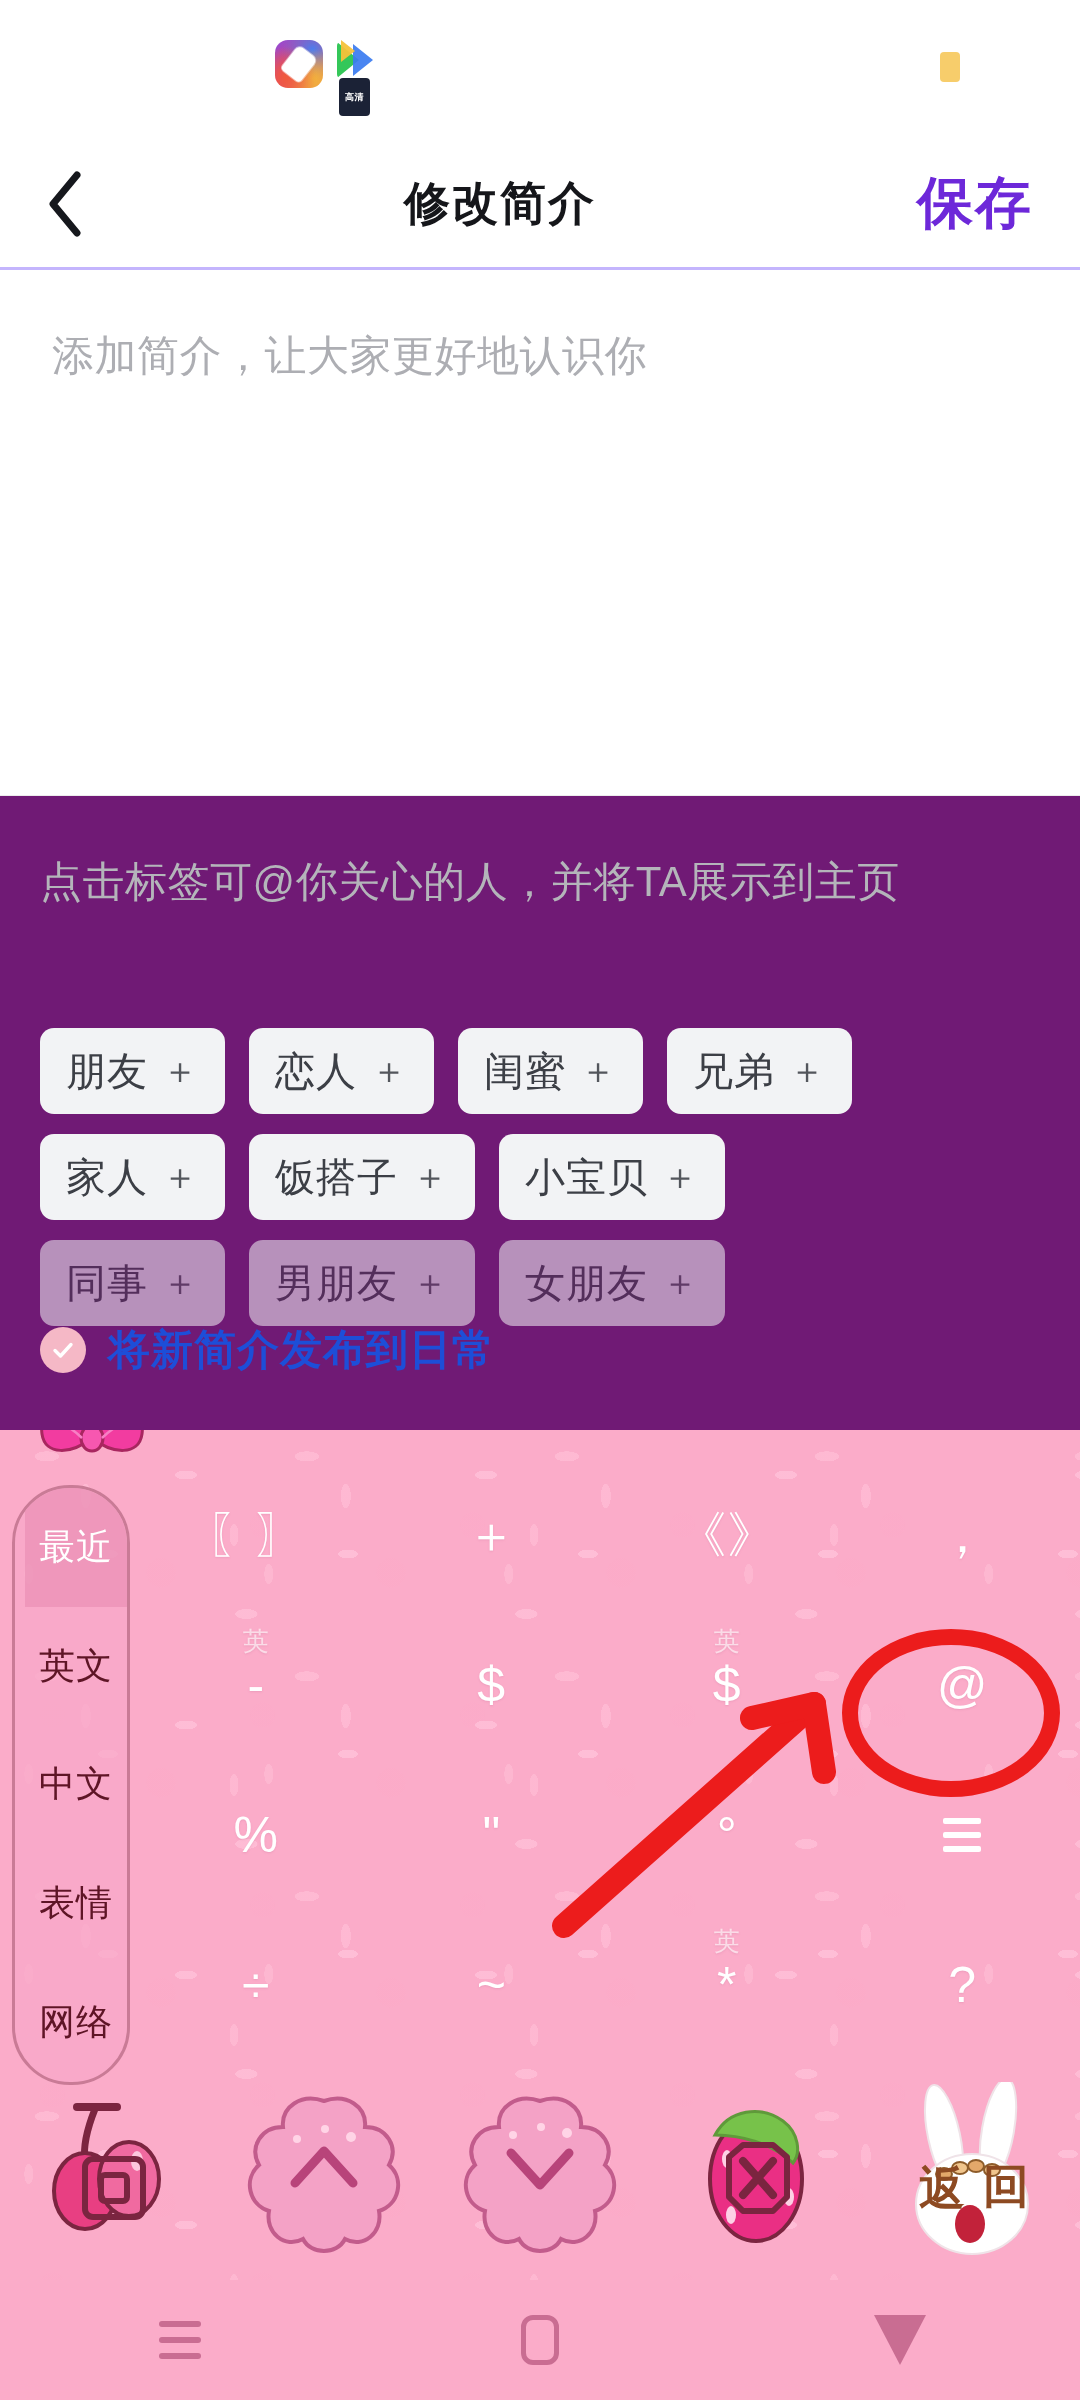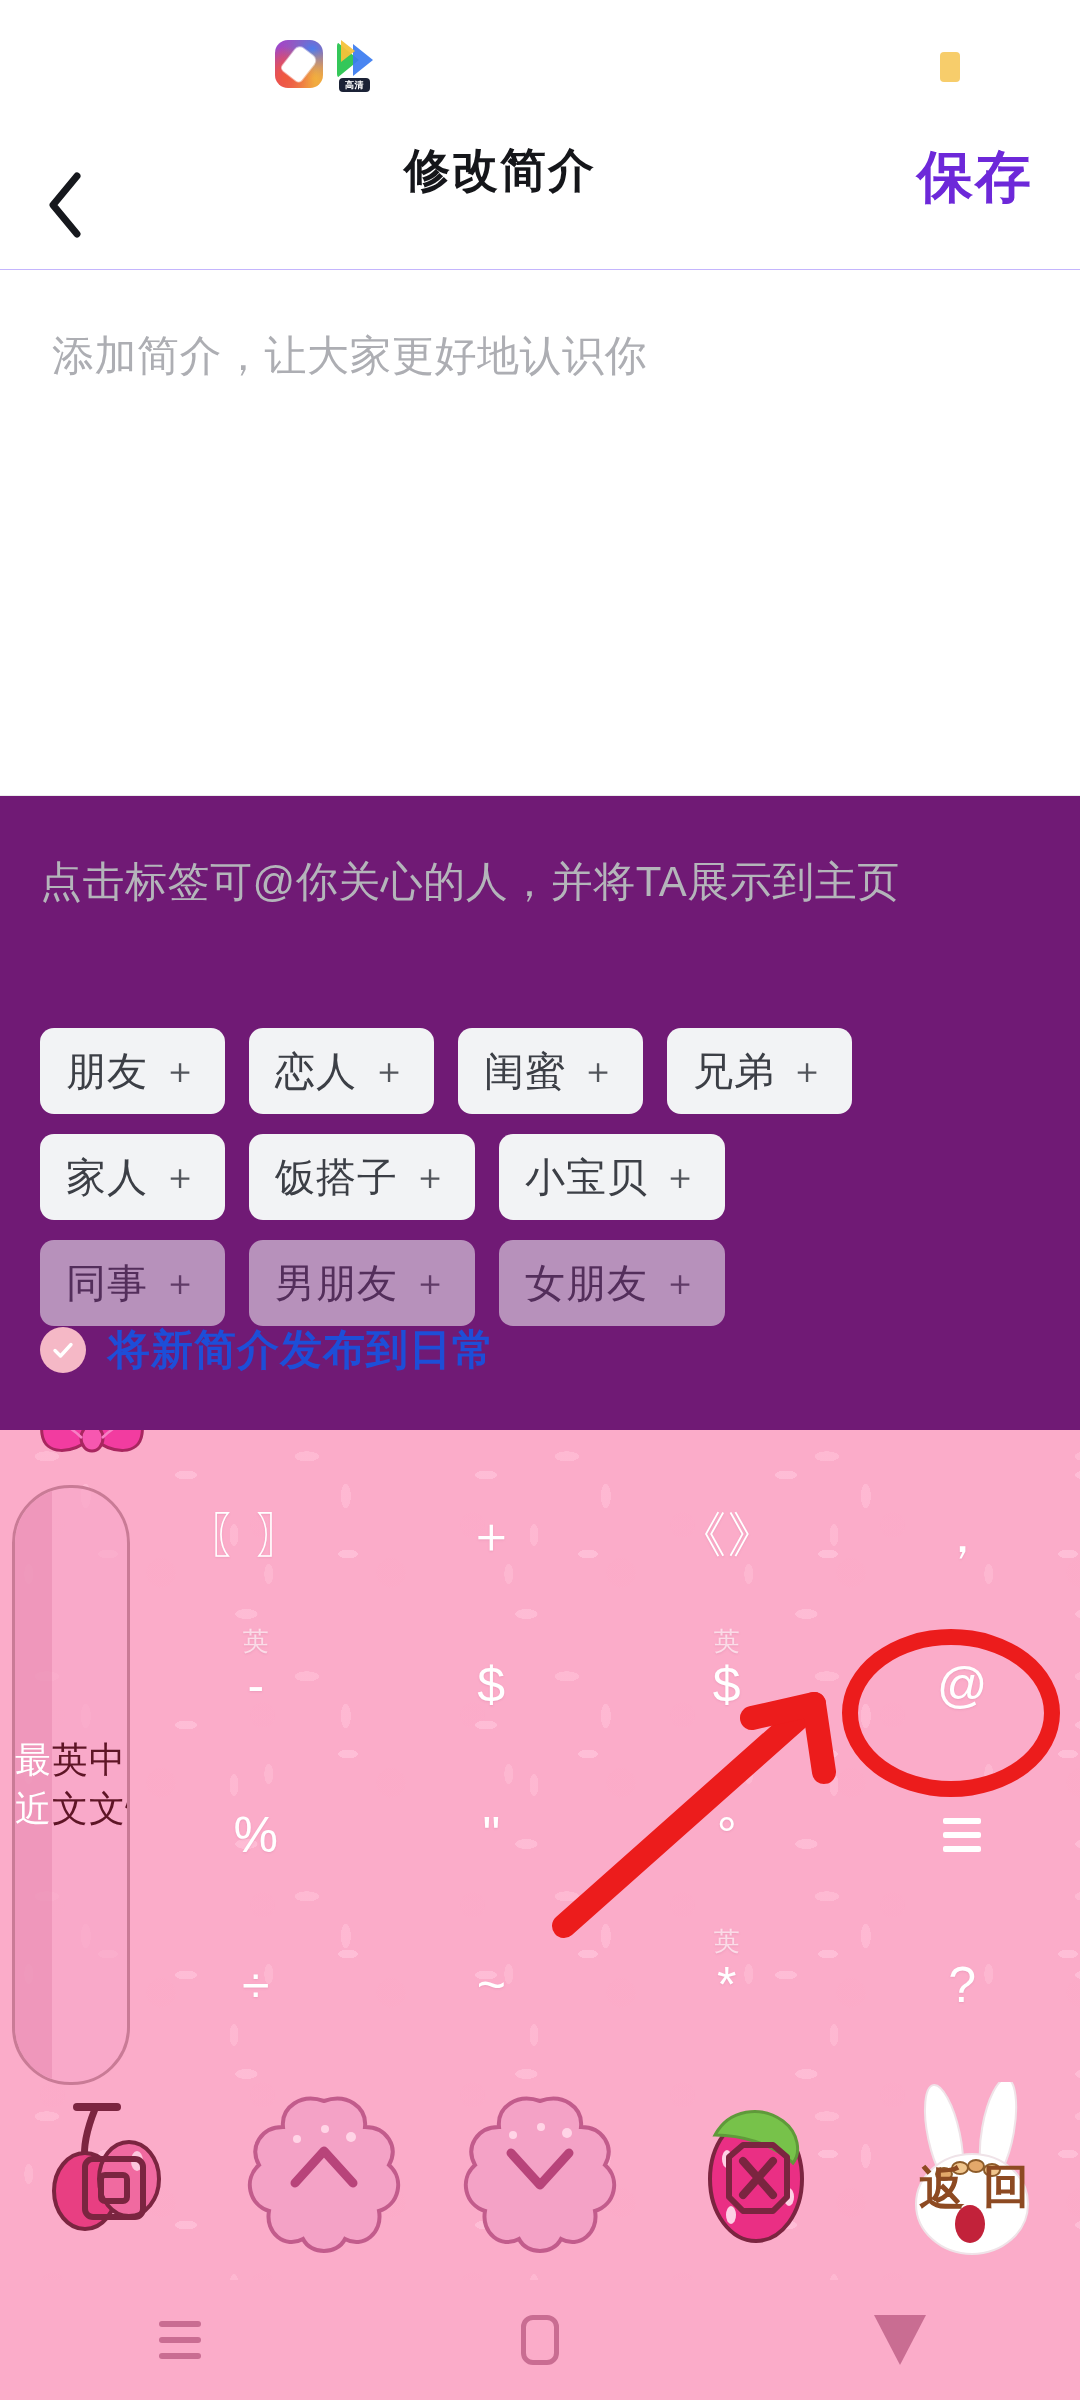--- a/index.html
+++ b/index.html
@@ -49,33 +49,33 @@
     opacity:.92;
   }
   .sb-icon2 .tri-y {
     position:absolute; left:4px; top:0px; width:0; height:0;
     border-left:14px solid #f5c23a; border-top:11px solid transparent; border-bottom:11px solid transparent;
     opacity:.95;
   }
   .sb-badge {
     position:absolute; left:2px; top:38px;
     background:#1b2236; color:#fff; font-size:9px; line-height:14px;
-    padding:0 6px; border-radius:4px; letter-spacing:.5px;
+    padding:12px 6px; border-radius:4px; letter-spacing:.5px;
     font-family:"Liberation Sans",sans-serif; font-weight:700;
   }
   .sb-battery {
     position:absolute; right:120px; top:52px;
     width:20px; height:30px; border-radius:4px; background:#f7cd6b;
   }
 
   
   .navbar {
     position:absolute; top:140px; left:0; width:1080px; height:130px;
-    background:#fff; border-bottom:1px solid #c4b5fd;
-    display:flex; align-items:flex-start;
+    background:#fff; border-bottom:3px solid #c4b5fd;
+    display:flex; align-items:center;
   }
   .nav-back {
     width:130px; height:130px; display:flex; align-items:center; justify-content:center;
     cursor:pointer;
   }
   .nav-back svg { display:block; }
   .nav-title {
     flex:1; text-align:center; font-size:46px; color:#15161a; font-weight:600;
     letter-spacing:2px;
   }
@@ -151,21 +151,21 @@
     background:rgba(248,168,200,.75);
     border:3px solid #c97b96; border-radius:58px;
     z-index:4;
   }
   .kb-bow {
     position:absolute; left:32px; top:-32px; width:120px; height:78px; z-index:6;
   }
   .kb-side-list {
     position:absolute; left:0; top:0; width:100%; height:100%;
     border-radius:55px; overflow:hidden;
-    display:flex; flex-direction:row;
+    display:flex; flex-direction:column;padding-left:10px;
   }
   .kb-tab {
     flex:1; display:flex; align-items:center; justify-content:center;
     font-size:36px; color:#5e1526; letter-spacing:1px; cursor:pointer;
   }
   .kb-tab.active { background:rgba(232,140,178,.6); color:#ffffff; }
 
   
   .kb-grid {
     position:absolute; left:138px; top:30px; width:942px; height:600px;

